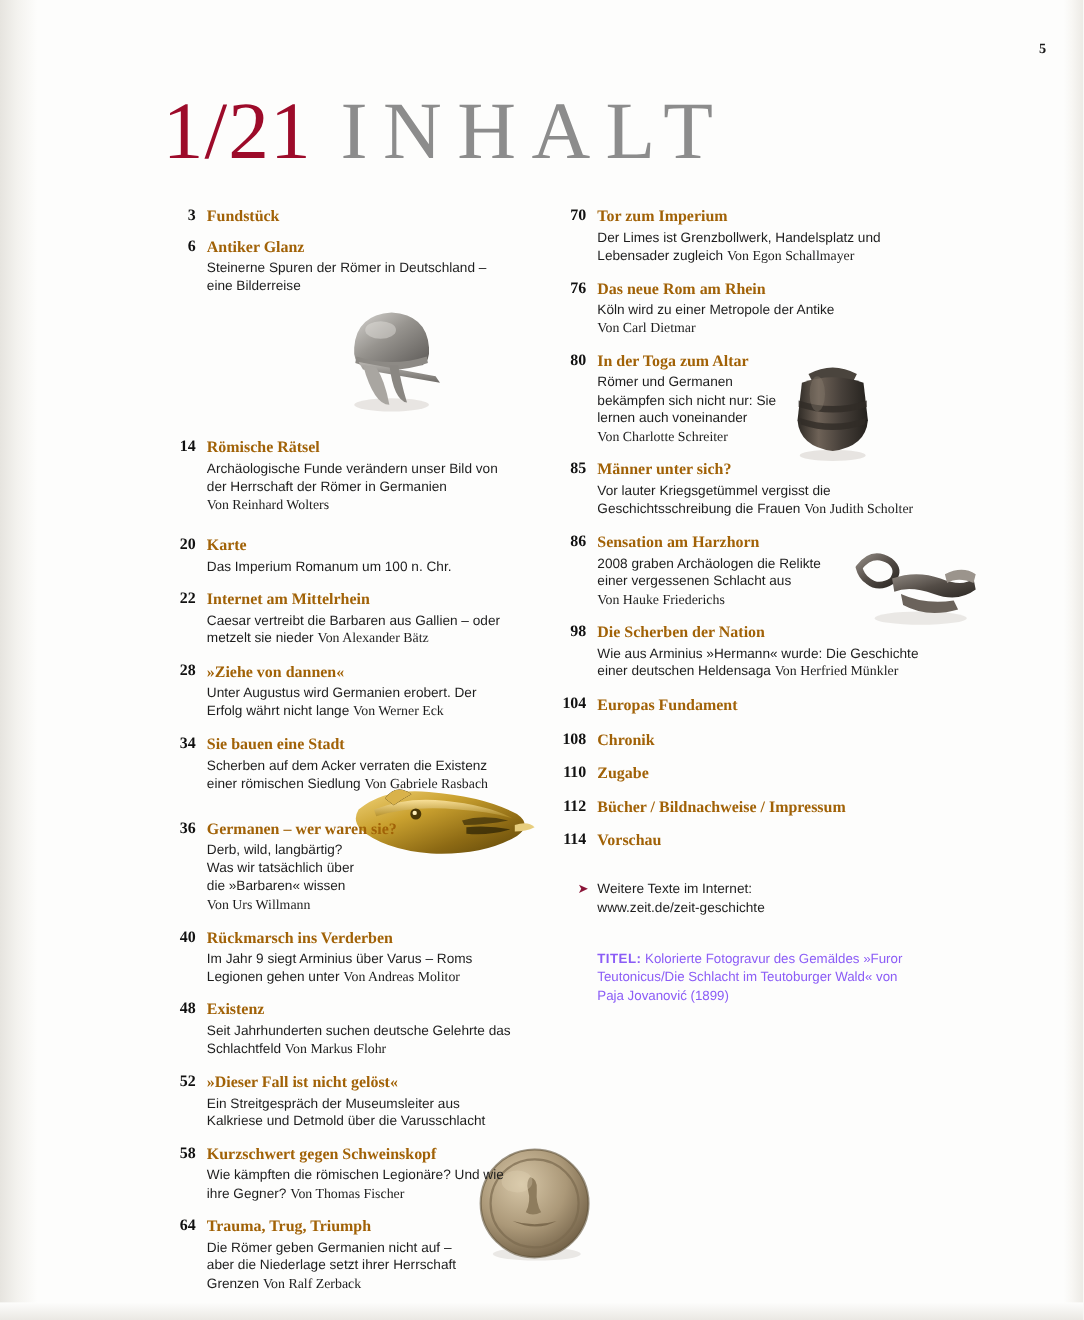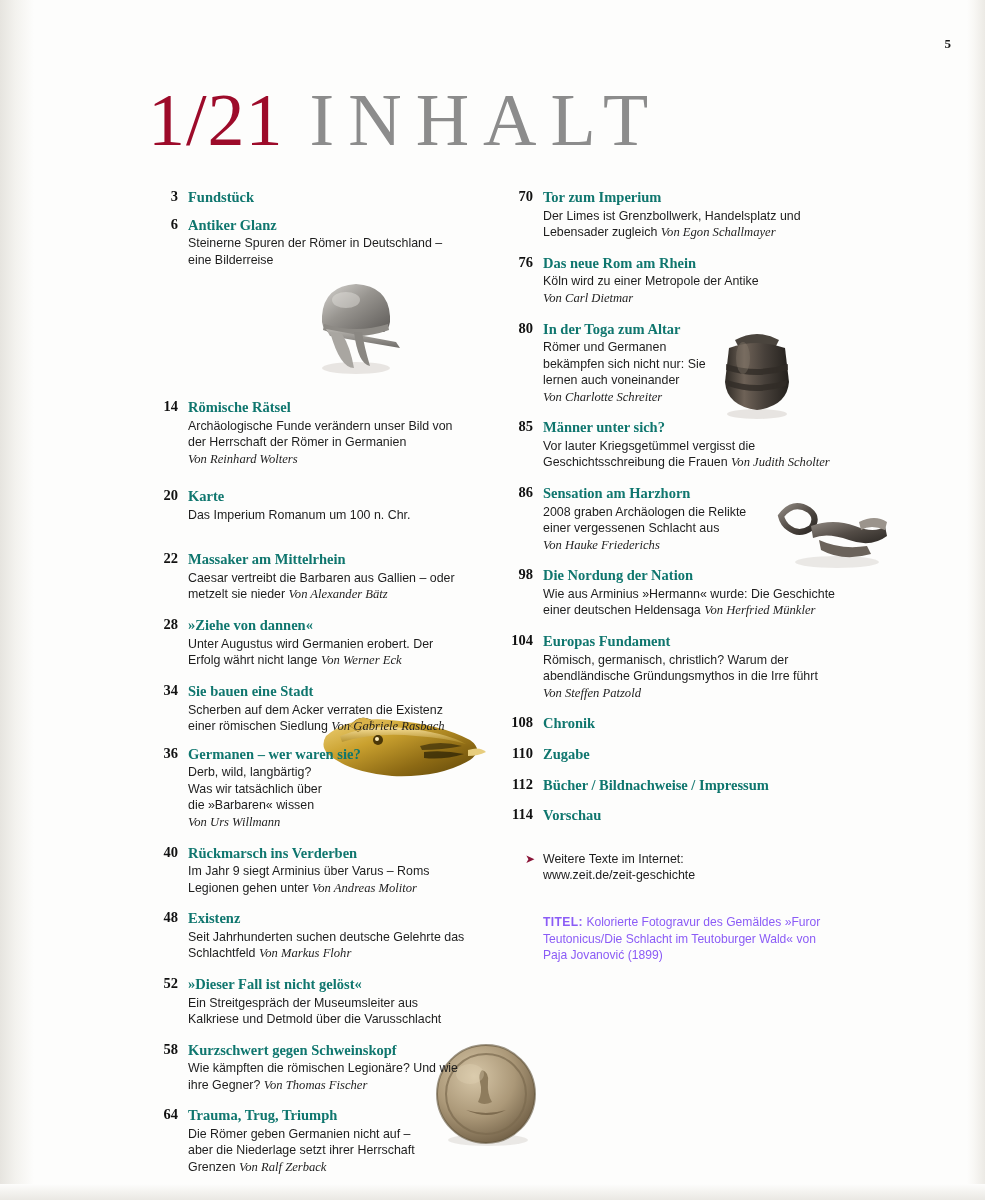--- a/index.html
+++ b/index.html
@@ -90,33 +90,32 @@
     text-align: right;
     font-family: "Liberation Serif", serif;
     font-weight: bold;
     font-size: 14.5px;
     color: #111;
   }
   .entry .ttl {
     font-family: "Liberation Serif", serif;
     font-weight: bold;
     font-size: 14.5px;
-    color: #0f766e;
+    color: #a16207;
     line-height: 1.28;
   }
   .entry .sub {
     font-family: "Liberation Sans", sans-serif;
     font-size: 12.4px;
     color: #1d1d1d;
     line-height: 1.33;
     margin-top: 1px;
   }
   .entry .sub .author {
     font-family: "Liberation Serif", serif;
-    font-style: italic;
     font-size: 12.6px;
     color: #1d1d1d;
     white-space: nowrap;
   }
   .entry .sub .author.block { display: block; }
 
   
   .weblink {
     position: relative;
     padding-left: 40px;
@@ -280,39 +279,39 @@
       </div>
 
       <div style="height:118px"></div>
 
       <div class="entry" style="margin-bottom:20px">
         <span class="pg">14</span>
         <div class="ttl">Römische Rätsel</div>
         <div class="sub"><span>Archäologische Funde verändern unser Bild von der Herrschaft der Römer in Germanien</span><span class="author block">Von Reinhard Wolters</span></div>
       </div>
 
-      <div class="entry" style="margin-bottom:27px">
+      <div class="entry" style="margin-bottom:13px">
         <span class="pg">20</span>
         <div class="ttl">Karte</div>
         <div class="sub">Das Imperium Romanum um 100 n. Chr.</div>
       </div>
 
       <div class="entry" style="margin-bottom:13px">
         <span class="pg">22</span>
-        <div class="ttl">Massaker am Mittelrhein</div>
+        <div class="ttl">Internet am Mittelrhein</div>
         <div class="sub"><span>Caesar vertreibt die Barbaren aus Gallien – oder metzelt sie nieder</span> <span class="author">Von Alexander Bätz</span></div>
       </div>
 
       <div class="entry" style="margin-bottom:13px">
         <span class="pg">28</span>
         <div class="ttl">»Ziehe von dannen«</div>
         <div class="sub"><span>Unter Augustus wird Germanien erobert. Der Erfolg währt nicht lange</span> <span class="author">Von Werner Eck</span></div>
       </div>
 
-      <div class="entry" style="margin-bottom:10px">
+      <div class="entry" style="margin-bottom:24px">
         <span class="pg">34</span>
         <div class="ttl">Sie bauen eine Stadt</div>
         <div class="sub"><span>Scherben auf dem Acker verraten die Existenz einer römischen Siedlung</span> <span class="author">Von Gabriele Rasbach</span></div>
       </div>
 
       <div class="entry" style="margin-bottom:13px; width:185px">
         <span class="pg">36</span>
         <div class="ttl" style="width:260px"><span>Germanen – wer waren sie?</span></div>
         <div class="sub"><span>Derb, wild, langbärtig? Was wir tatsächlich über die »Barbaren« wissen</span> <span class="author">Von Urs Willmann</span></div>
       </div>
@@ -377,28 +376,27 @@
 
       <div class="entry" style="margin-bottom:13px; width:250px">
         <span class="pg">86</span>
         <div class="ttl">Sensation am Harzhorn</div>
         <div class="sub"><span>2008 graben Archäologen die Relikte einer vergessenen Schlacht aus</span><span class="author block">Von Hauke Friederichs</span></div>
       </div>
 
 
       <div class="entry" style="margin-bottom:13px">
         <span class="pg">98</span>
-        <div class="ttl">Die Nordung der Nation</div>
+        <div class="ttl">Die Scherben der Nation</div>
         <div class="sub"><span>Wie aus Arminius »Hermann« wurde: Die Geschichte einer deutschen Heldensaga</span> <span class="author">Von Herfried Münkler</span></div>
       </div>
 
       <div class="entry" style="margin-bottom:13px">
         <span class="pg">104</span>
         <div class="ttl">Europas Fundament</div>
-        <div class="sub"><span>Römisch, germanisch, christlich? Warum der abendländische Gründungsmythos in die Irre führt</span><span class="author block">Von Steffen Patzold</span></div>
       </div>
 
       <div class="entry" style="margin-bottom:12px">
         <span class="pg">108</span>
         <div class="ttl">Chronik</div>
       </div>
 
       <div class="entry" style="margin-bottom:12px">
         <span class="pg">110</span>
         <div class="ttl">Zugabe</div>

